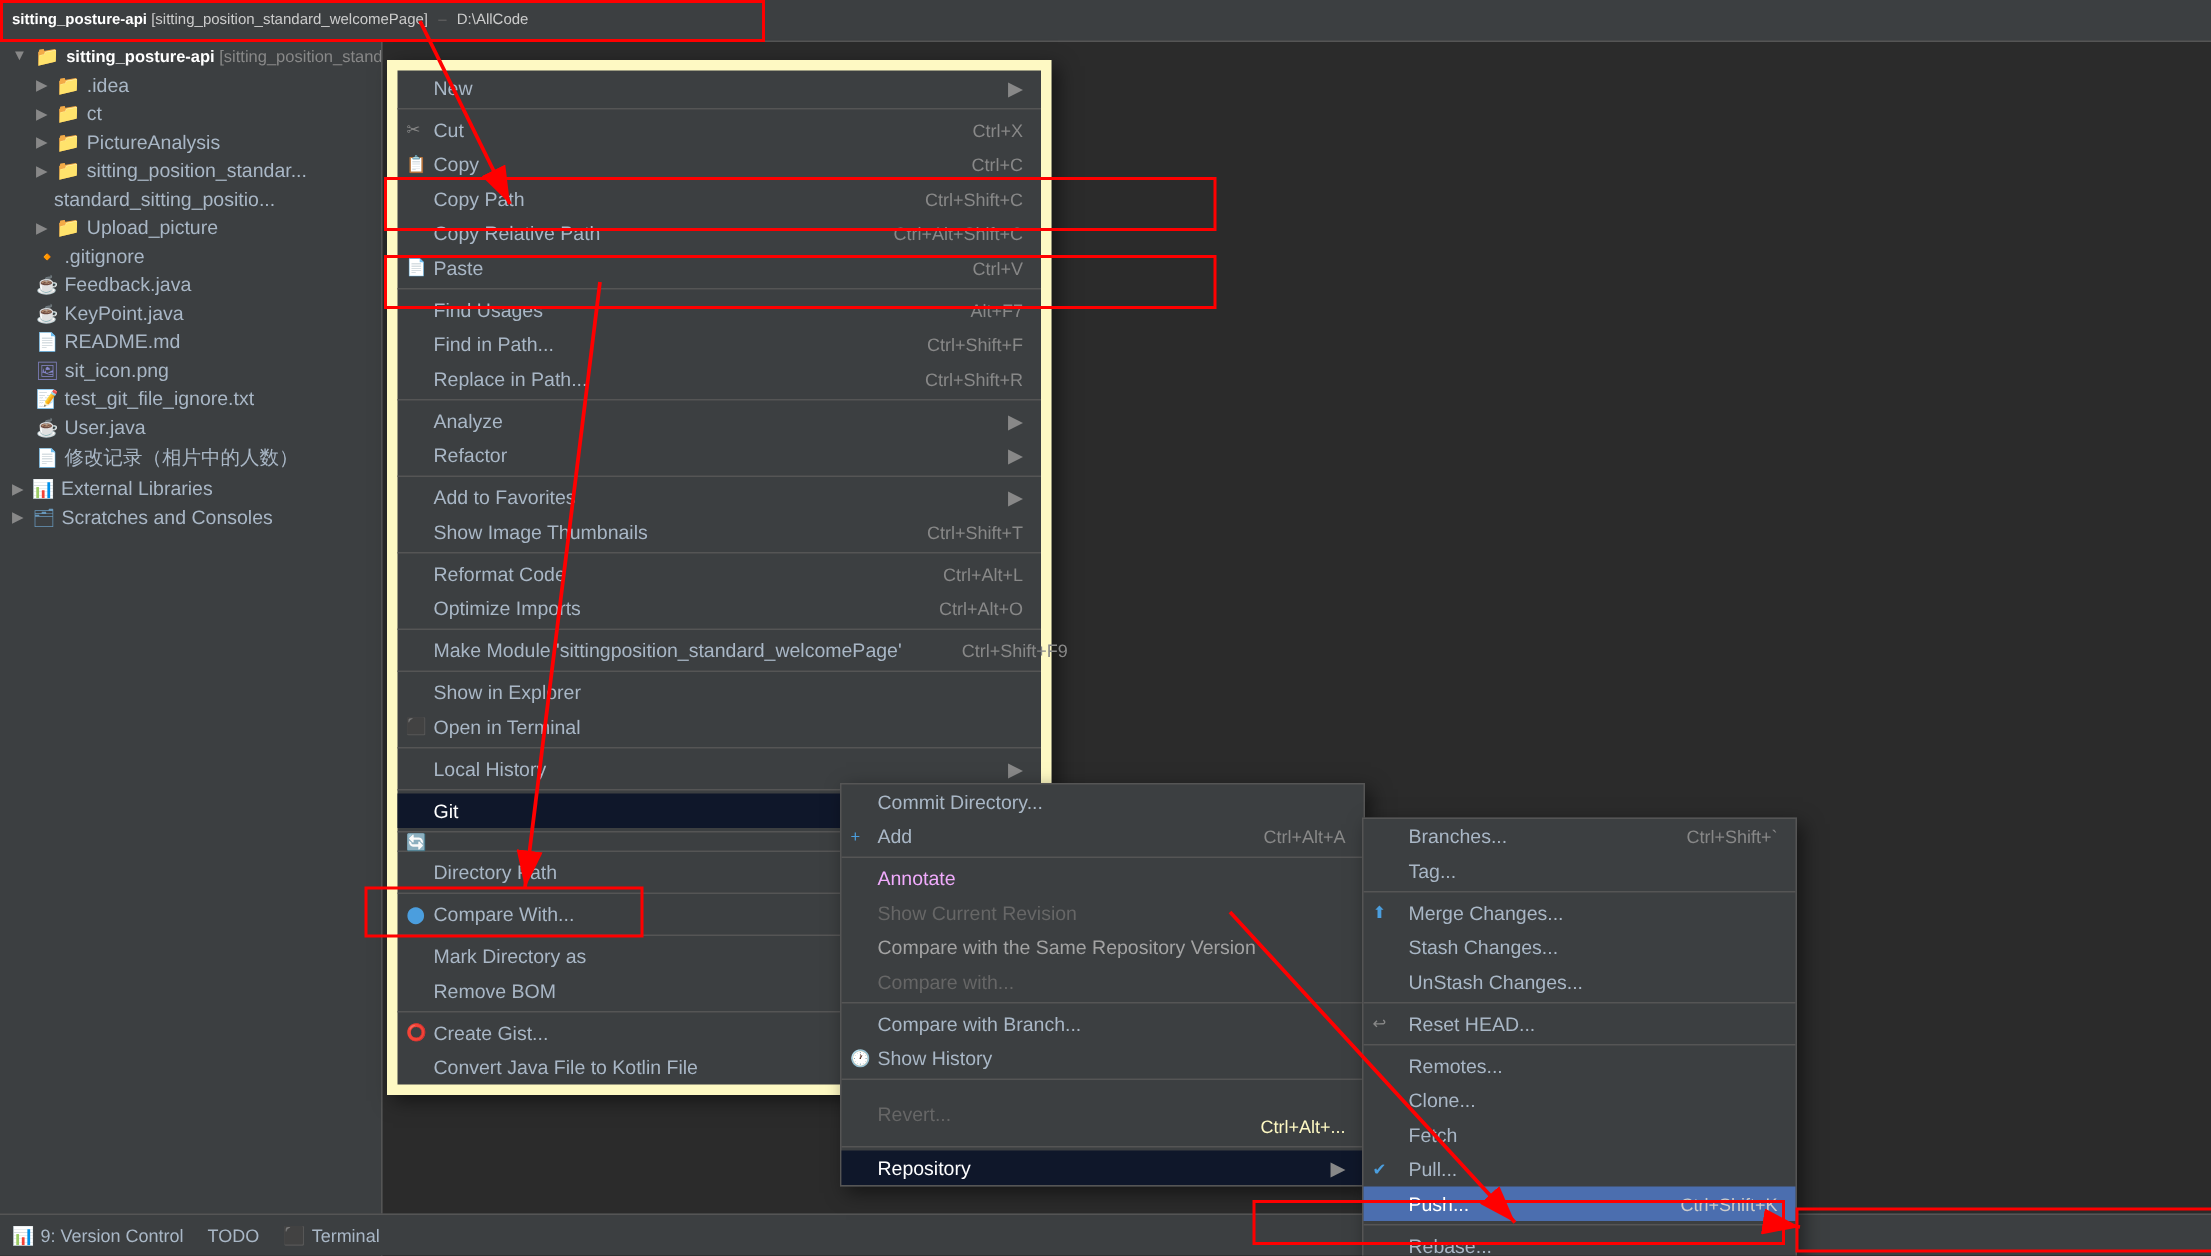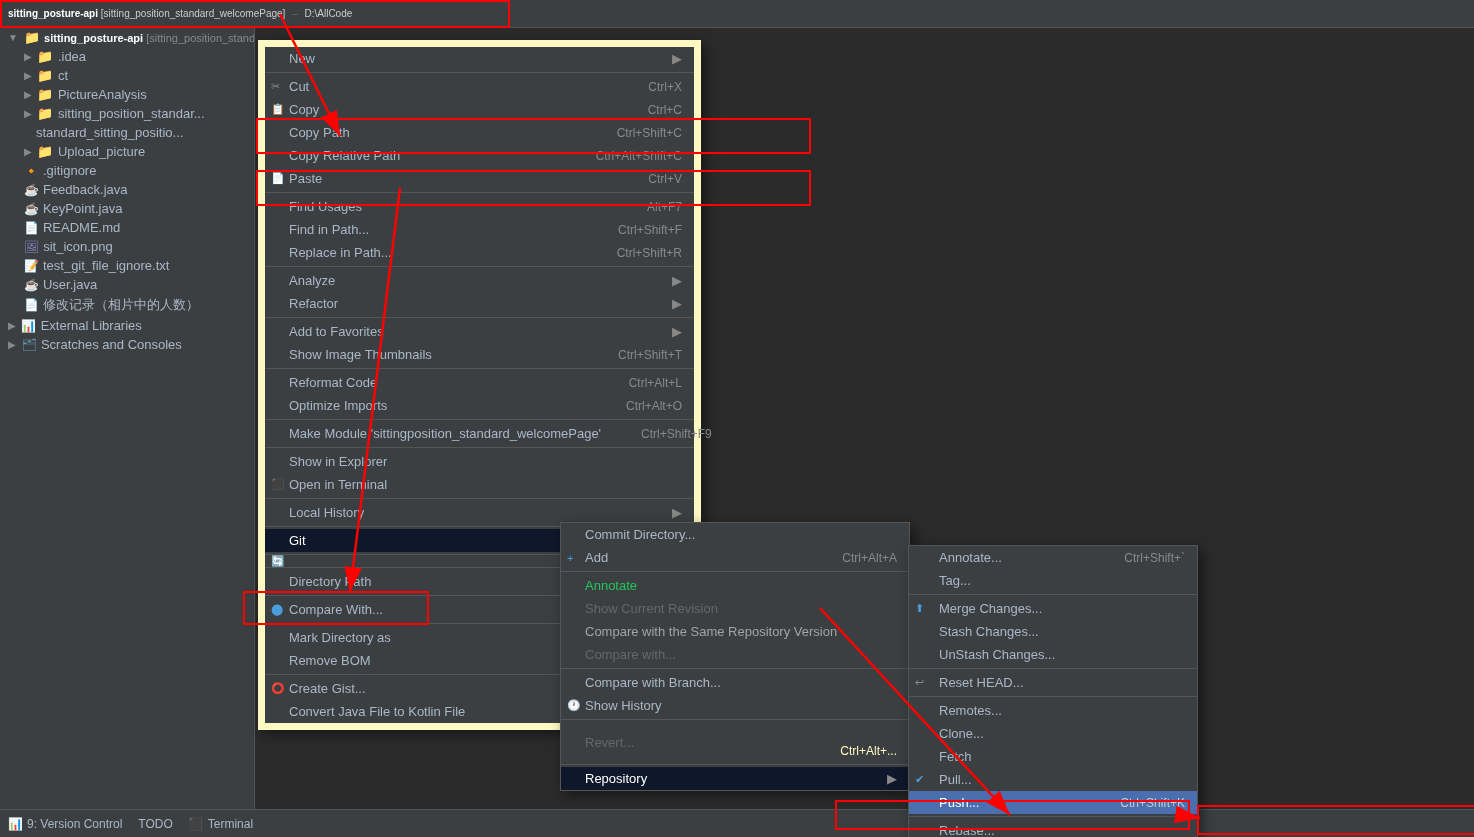--- a/index.html
+++ b/index.html
@@ -377,21 +377,21 @@
 <div class="git-submenu">
   <div class="menu-item">
     <span class="label">Commit Directory...</span>
   </div>
   <div class="menu-item">
     <span class="item-icon" style="color:#4b9ede;">+</span>
     <span class="label">Add</span>
     <span class="shortcut">Ctrl+Alt+A</span>
   </div>
   <div class="menu-separator"></div>
-  <div class="menu-item" style="color:#22c55e;">
+  <div class="menu-item" style="color:#f0abfc;">
     <span class="label">Annotate</span>
   </div>
   <div class="menu-item" style="color:#666;">
     <span class="label">Show Current Revision</span>
   </div>
   <div class="menu-item" style="color:#a3a3a3;">
     <span class="label">Compare with the Same Repository Version</span>
   </div>
   <div class="menu-item" style="color:#666;">
     <span class="label">Compare with...</span>
@@ -411,21 +411,21 @@
   </div>
   <div class="menu-separator"></div>
   <div class="menu-item highlighted">
     <span class="label">Repository</span>
     <span class="arrow">▶</span>
   </div>
 </div>
 
 <div class="repo-submenu">
   <div class="menu-item">
-    <span class="label">Annotate...</span>
+    <span class="label">Branches...</span>
     <span class="shortcut">Ctrl+Shift+`</span>
   </div>
   <div class="menu-item">
     <span class="label">Tag...</span>
   </div>
   <div class="menu-separator"></div>
   <div class="menu-item">
     <span class="item-icon" style="color:#4b9ede;">⬆</span>
     <span class="label">Merge Changes...</span>
   </div>

